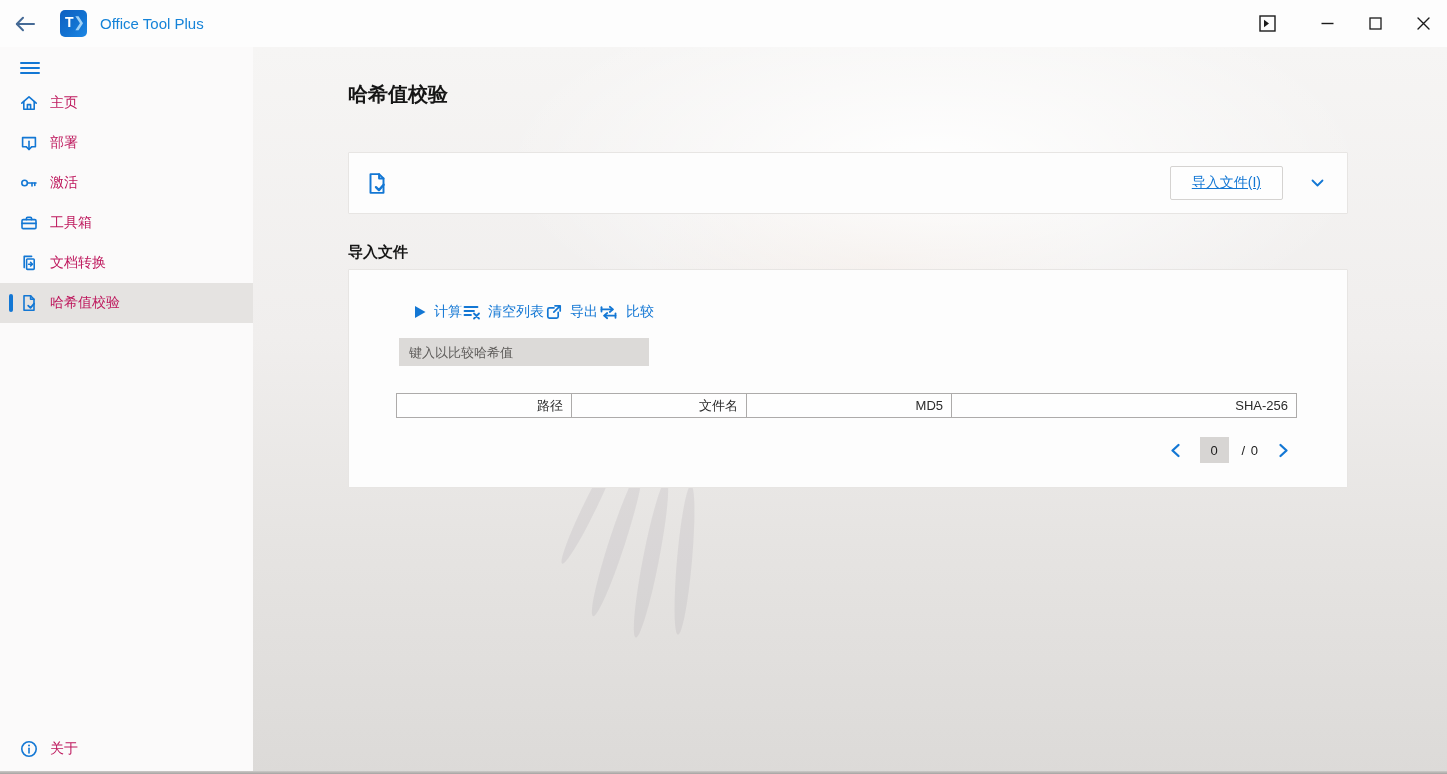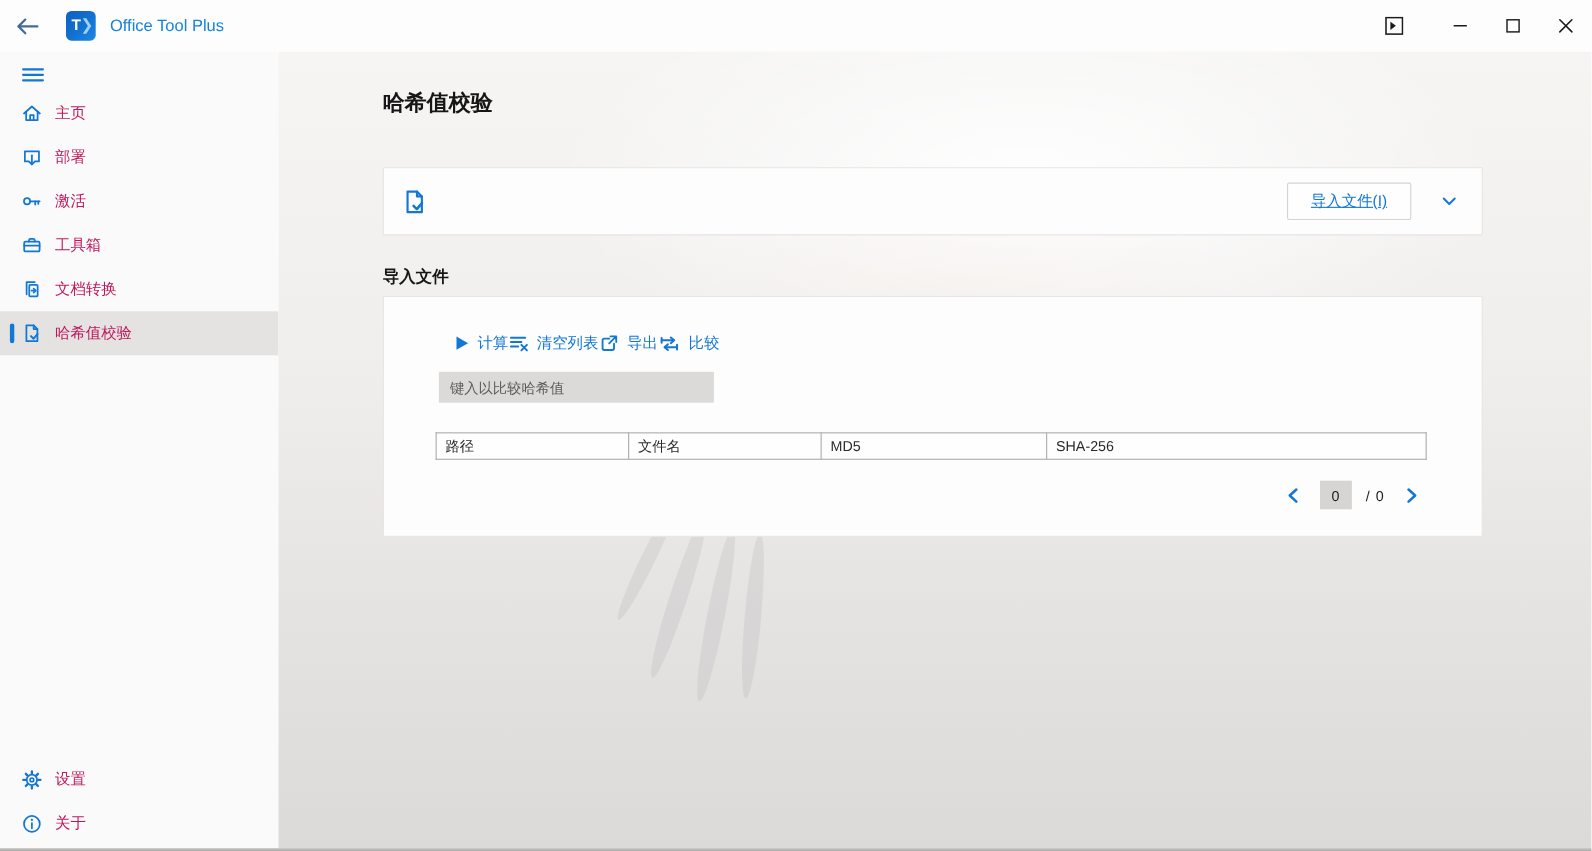--- a/index.html
+++ b/index.html
@@ -60,21 +60,21 @@
 
   .section-title { margin-top:30px; font-size:15px; line-height:16px; font-weight:bold; color:#161616; }
 
   .filelist-card { margin-top:9px; height:219px; padding:31px 53px 0 47px; }
   .toolbar { display:flex; align-items:center; margin-left:16px; height:22px; }
   .toolbar-btn { display:flex; align-items:center; gap:7px; border:none; background:transparent; color:#1377d4; font-size:14px; font-family:inherit; cursor:pointer; }
   .compare-input { margin-top:15px; margin-left:3px; width:250px; height:28px; background:#dcdad8; border:none; outline:none; padding:0 10px; font-size:13px; font-family:inherit; color:#3a3a3a; display:block; }
   .compare-input::placeholder { color:#5d5b59; opacity:1; }
 
   .file-table { margin-top:27px; border-collapse:collapse; table-layout:fixed; width:900px; }
-  .file-table th { border:1px solid #adabaa; height:24px; padding:0 8px; font-size:13px; font-weight:normal; text-align:left; color:#2b2b2b; background:rgba(255,255,255,0.6); }
+  .file-table th { border:1px solid #adabaa; height:24px; padding:0 8px; font-size:13px; font-weight:normal; text-align:right; color:#2b2b2b; background:rgba(255,255,255,0.6); }
   .col-path { width:175px; } .col-name { width:175px; } .col-md5 { width:205px; } .col-sha { width:345px; }
 
   .pagination { margin-top:19px; display:flex; align-items:center; justify-content:flex-end; gap:13px; }
   .pag-btn { border:none; background:transparent; width:22px; height:24px; display:flex; align-items:center; justify-content:center; cursor:pointer; }
   .pag-box { width:29px; height:26px; background:#d7d5d3; display:flex; align-items:center; justify-content:center; font-size:13px; color:#1b1b1b; }
   .pag-total { font-size:13px; color:#1b1b1b; letter-spacing:1px; }
 
   .bottom-edge { position:absolute; left:0; right:0; bottom:0; height:3px; background:linear-gradient(180deg,#cccac8,#a5a3a1); z-index:5; }
 
   svg { display:block; }
@@ -205,30 +205,20 @@
                 <path d="M9.2 12.6 l2.3 2.3 l3.6 -4.2" stroke-width="1.8"></path>
             </svg>
           </span>
           <span class="nav-label">哈希值校验</span>
         </div>
       </nav>
 
       <div class="nav-spacer"></div>
 
       <nav class="nav-footer">
-        <div class="nav-item">
-          <span class="nav-icon">
-            <svg width="20" height="20" viewBox="0 0 20 20" fill="none" stroke="#1377d4" stroke-linecap="round">
-              <circle cx="10" cy="10" r="4.7" stroke-width="1.6"></circle>
-                <circle cx="10" cy="10" r="1.7" stroke-width="1.5"></circle>
-              <path d="M10 2.2 V4.4 M10 15.6 V17.8 M2.2 10 H4.4 M15.6 10 H17.8 M4.5 4.5 L6.1 6.1 M13.9 13.9 L15.5 15.5 M15.5 4.5 L13.9 6.1 M6.1 13.9 L4.5 15.5" stroke-width="2.1"></path>
-            </svg>
-          </span>
-          <span class="nav-label">设置</span>
-        </div>
         <div class="nav-item">
           <span class="nav-icon">
             <svg width="20" height="20" viewBox="0 0 20 20" fill="none" stroke="#1377d4" stroke-width="1.6" stroke-linecap="round">
               <circle cx="10" cy="10" r="7.2"></circle>
                 <path d="M10 9.2 V14"></path>
                 <circle cx="10" cy="6.4" r="1" fill="#1377d4" stroke="none"></circle>
             </svg>
           </span>
           <span class="nav-label">关于</span>
         </div>

